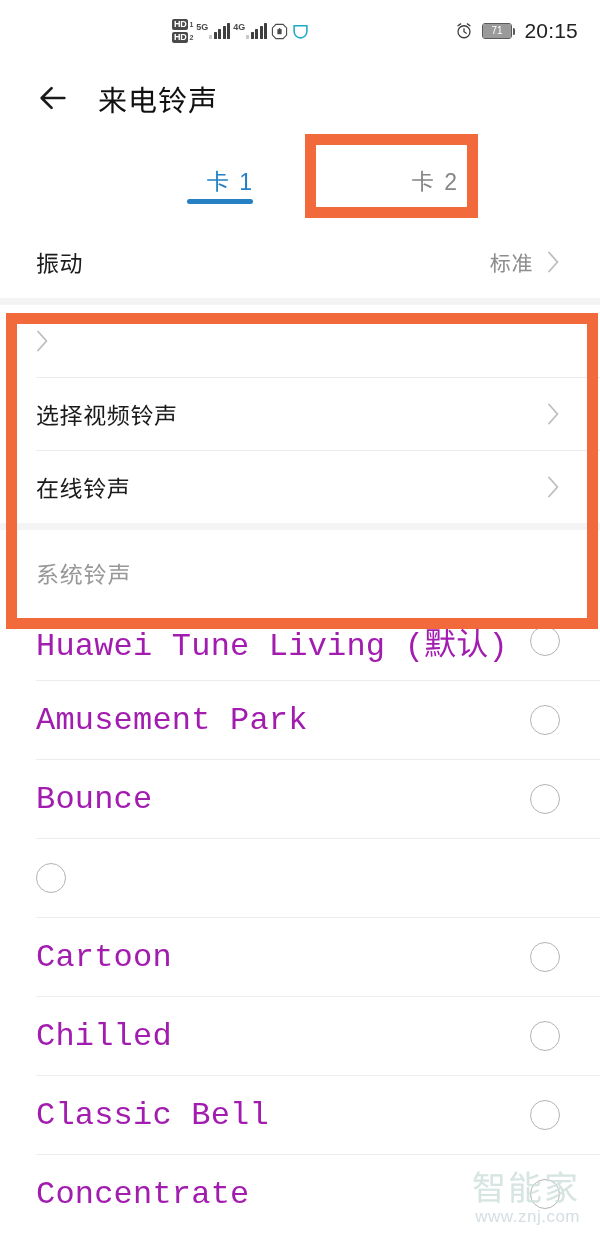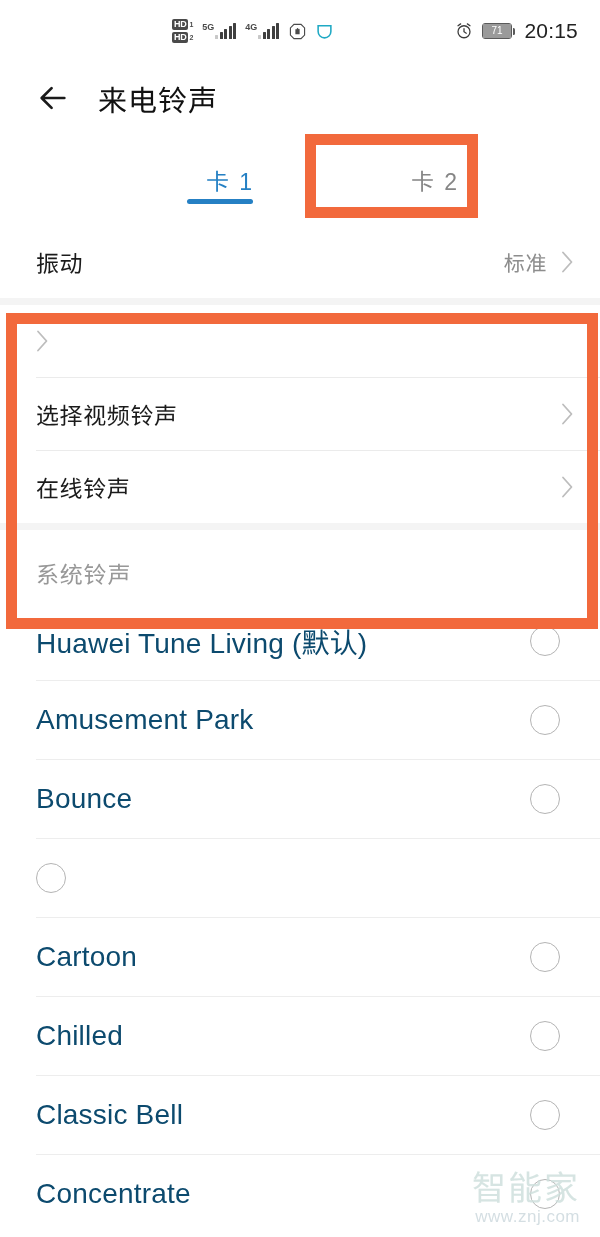--- a/index.html
+++ b/index.html
@@ -23,21 +23,20 @@
     height: 62px;
     display: flex;
     align-items: center;
     justify-content: space-between;
     padding: 0 22px 0 22px;
     box-sizing: border-box;
   }
   .sb-left {
     display: flex;
     align-items: center;
-    gap: 6px;
     margin-left: 150px;
   }
   .hd-stack {
     display: flex;
     flex-direction: column;
     gap: 2px;
   }
   .hd-row {
     display: flex;
     align-items: center;
@@ -199,21 +198,21 @@
     width: 100%;
   }
   .band-thin { height: 7px; }
 
   
   .section { background: #ffffff; }
   .row {
     height: 72px;
     display: flex;
     align-items: center;
-    padding: 0 26px 0 36px;
+    padding: 0 40px 0 36px;
     box-sizing: border-box;
     position: relative;
     background: #ffffff;
     cursor: pointer;
   }
   .row-title {
     font-size: 23px;
     color: #1b1b1b;
     letter-spacing: 0.6px;
     flex: 1;
@@ -254,23 +253,24 @@
     height: 78px;
     display: flex;
     align-items: center;
     padding: 0 32px 0 36px;
     box-sizing: border-box;
     background: #ffffff;
     cursor: pointer;
   }
   .tone-name {
     flex: 1;
-    font-size: 28px;
-    color: #0c4a6e;
+    font-size: 32px;
+    color: #a21caf;
     letter-spacing: 0.2px;
+    font-family: Liberation Mono, monospace;
   }
   .radio {
     width: 30px;
     height: 30px;
     border: 1.6px solid #b4b4b4;
     border-radius: 50%;
     box-sizing: border-box;
     flex: none;
     margin-right: 8px;
   }

